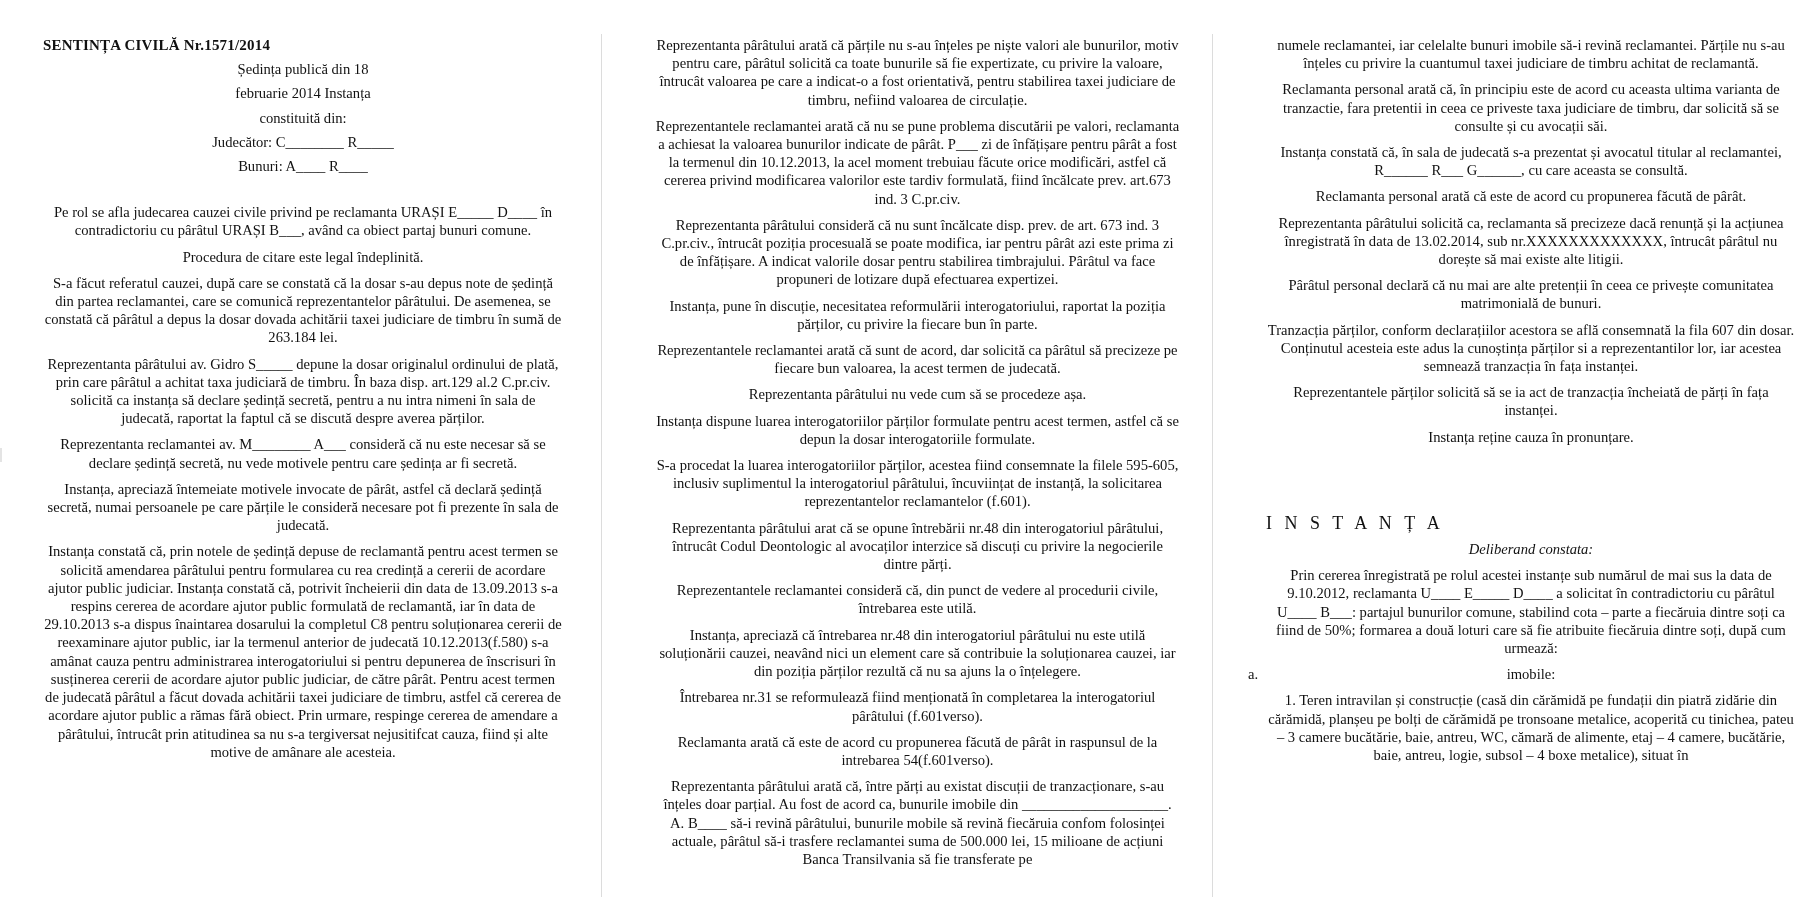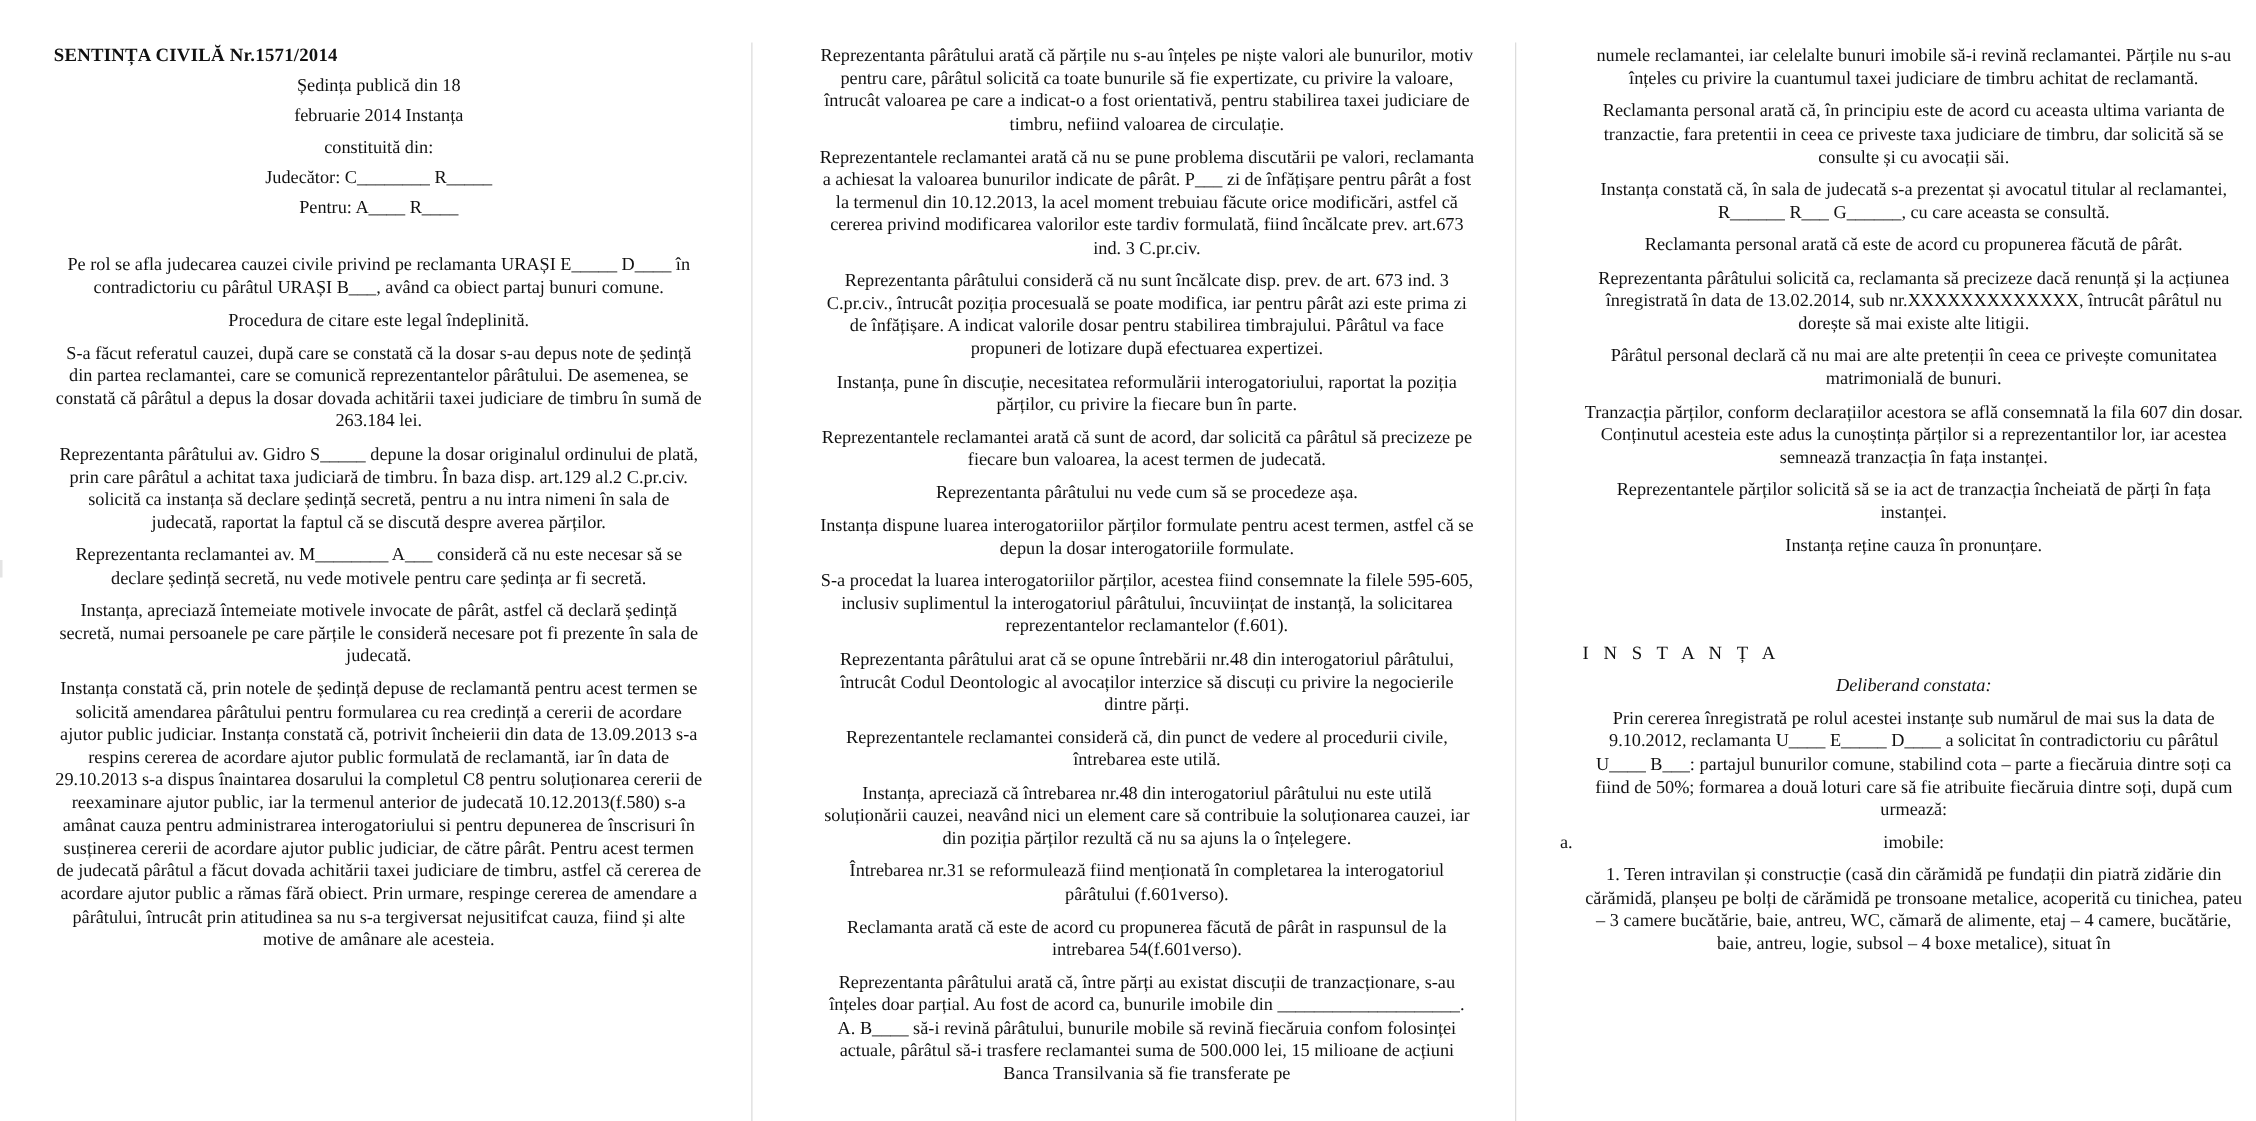--- a/index.html
+++ b/index.html
@@ -21,39 +21,39 @@
   .div1 { left: 601px; }
   .div2 { left: 1212px; }
   .left-mark { position: absolute; left: 0; top: 448px; width: 2px; height: 14px; background: #e4e4e4; }
   p { margin: 0 0 8px 0; text-align: center; }
   .inner { width: 520px; }
   .col2 .inner { width: 525px; }
   .col3 .inner { width: 530px; }
   .title { font-weight: bold; font-size: 15px; margin-bottom: 6px; letter-spacing: 0.2px; }
   .hdr-line { margin: 0 0 6px 0; }
   .gap { height: 22px; }
-  .instanta-title { letter-spacing: 4px; font-size: 15px; margin-top: 68px; margin-bottom: 8px; font-family: Liberation Serif, serif; }
+  .instanta-title { letter-spacing: 4px; font-size: 18px; margin-top: 68px; margin-bottom: 8px; font-family: Liberation Serif, serif; }
   .italic { font-style: italic; }
   .lot { position: relative; padding-left: 0; }
   .lot-letter { position: absolute; left: -18px; top: 0; }
   .lot-item { padding-left: 0; }
 </style>
 </head>
 <body>
 
 <div class="left-mark"></div>
 
 <div class="col col1">
   <div class="inner">
     <div class="title">SENTINȚA  CIVILĂ  Nr.1571/2014</div>
     <p class="hdr-line">Ședința publică din 18</p>
     <p class="hdr-line">februarie 2014 Instanța</p>
     <p class="hdr-line">constituită din:</p>
     <p class="hdr-line">Judecător: C________ R_____</p>
-    <p class="hdr-line">Pentru: A____ R____</p>
+    <p class="hdr-line">Bunuri: A____ R____</p>
     <div class="gap"></div>
     <p>Pe rol se afla judecarea cauzei civile privind pe reclamanta URAȘI E_____ D____  în contradictoriu cu pârâtul URAȘI B___, având ca obiect partaj bunuri comune.</p>
     <p>Procedura de citare este legal îndeplinită.</p>
     <p>S-a făcut referatul cauzei, după care se constată că la dosar s-au depus note de ședință din partea reclamantei, care se comunică reprezentantelor pârâtului. De asemenea, se constată că pârâtul a depus la dosar dovada achitării taxei judiciare de timbru în sumă de 263.184 lei.</p>
     <p>Reprezentanta pârâtului av. Gidro S_____ depune la dosar originalul ordinului de plată, prin care pârâtul a achitat taxa judiciară de timbru. În baza disp. art.129 al.2 C.pr.civ. solicită ca instanța să declare ședință secretă, pentru a nu intra nimeni în sala de judecată, raportat la faptul că se discută despre averea părților.</p>
     <p>Reprezentanta reclamantei av. M________ A___ consideră că nu este necesar să se declare ședință secretă, nu vede motivele pentru care ședința ar fi secretă.</p>
     <p>Instanța, apreciază întemeiate motivele invocate de pârât, astfel că declară ședință secretă, numai persoanele pe care părțile le consideră necesare pot fi prezente în sala de judecată.</p>
     <p>Instanța constată că, prin notele de ședință depuse de reclamantă pentru acest termen se solicită amendarea pârâtului pentru formularea cu rea credință a cererii de acordare ajutor public judiciar. Instanța constată că, potrivit încheierii din data de 13.09.2013 s-a respins cererea de acordare ajutor public formulată de reclamantă, iar în data de 29.10.2013 s-a dispus înaintarea dosarului la completul C8 pentru soluționarea cererii de reexaminare ajutor public, iar la termenul anterior de judecată 10.12.2013(f.580) s-a amânat cauza pentru administrarea interogatoriului si pentru depunerea de înscrisuri în susținerea cererii de acordare ajutor public judiciar, de către pârât. Pentru acest termen de judecată pârâtul a făcut dovada achitării taxei judiciare de timbru, astfel că cererea de acordare ajutor public a rămas fără obiect. Prin urmare, respinge cererea de amendare a pârâtului, întrucât prin atitudinea sa nu s-a tergiversat nejusitifcat cauza, fiind și alte motive de amânare ale acesteia.</p>
   </div>
 </div>

